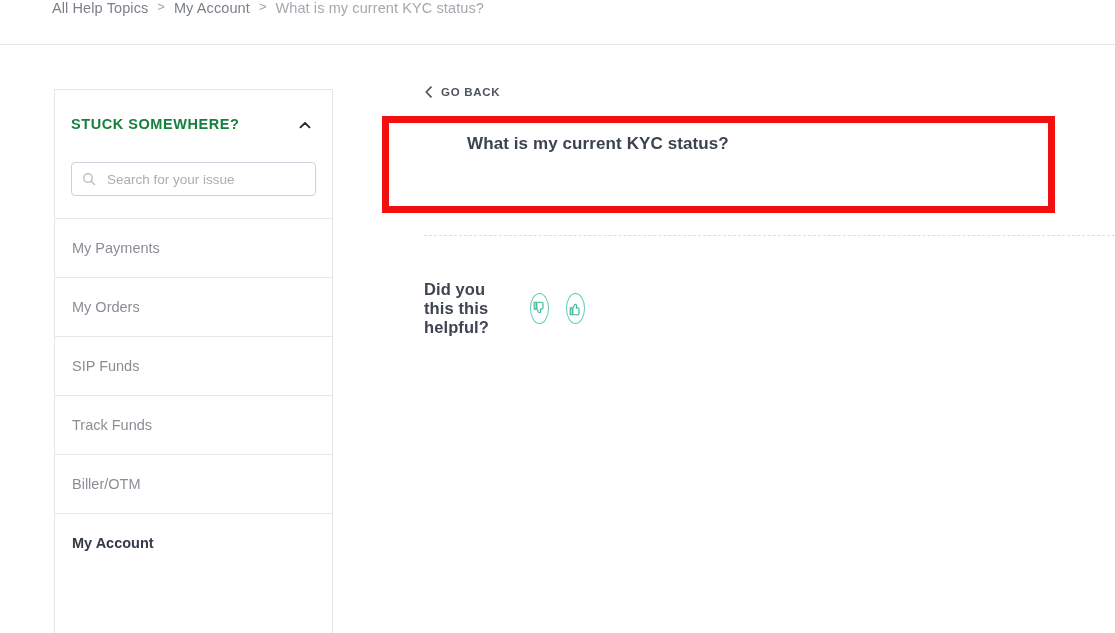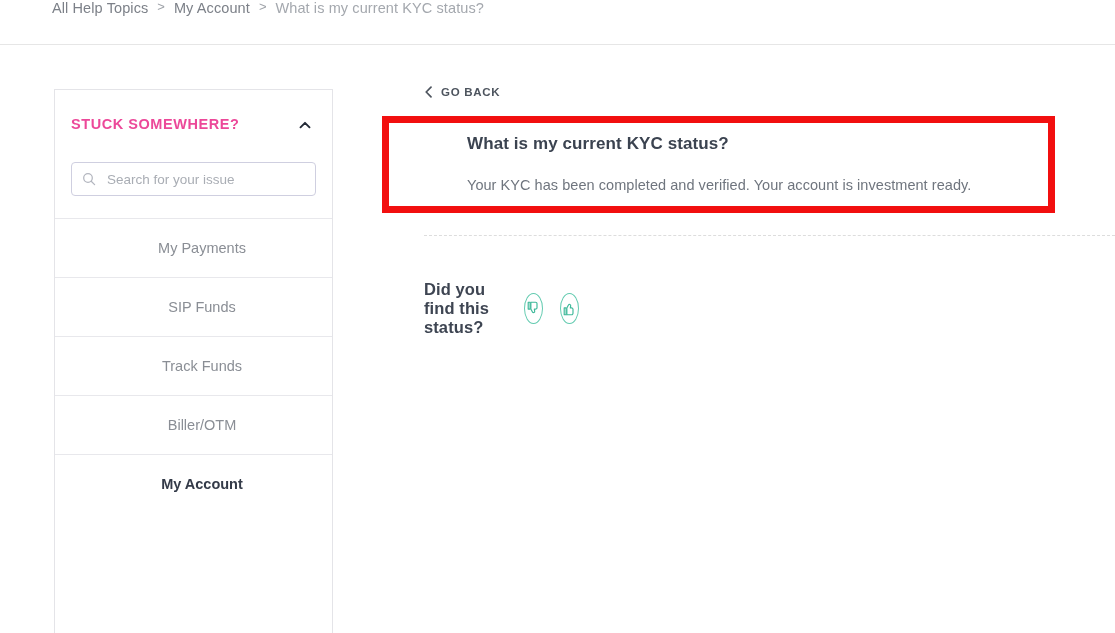--- a/index.html
+++ b/index.html
@@ -51,21 +51,21 @@
     height: 96px;
     padding: 0 20px 0 16px;
     display: flex;
     align-items: flex-start;
     justify-content: space-between;
     padding-top: 26px;
   }
   .sidebar-title {
     font-size: 14.5px;
     font-weight: 700;
-    color: #ec4899;
+    color: #15803d;
     letter-spacing: .55px;
   }
   .chevron-up {
     width: 14px; height: 14px;
     position: relative;
     top: 2px;
   }
   .chevron-up svg { display: block; }
 
   .search-wrap {
@@ -97,21 +97,20 @@
   .sidebar-list { margin-top: 22px; }
   .sidebar-item {
     height: 59px;
     display: flex;
     align-items: center;
     padding-left: 17px;
     border-top: 1px solid #e8e8ec;
     font-size: 14.5px;
     color: #8a8e95;
     cursor: pointer;
-    justify-content: center;
   }
   .sidebar-item.active {
     color: #343b49;
     font-weight: 700;
   }
 
   
   .main { position: absolute; left: 424px; top: 84px; }
 
   .go-back {
@@ -222,20 +221,23 @@
       </span>
       <input class="search-input" type="text" placeholder="Search for your issue" style="">
     </div>
   </div>
 
   <div class="sidebar-list">
     <div class="sidebar-item">
       <span>My Payments</span>
     </div>
     <div class="sidebar-item">
+      <span>My Orders</span>
+    </div>
+    <div class="sidebar-item">
       <span>SIP Funds</span>
     </div>
     <div class="sidebar-item">
       <span>Track Funds</span>
     </div>
     <div class="sidebar-item">
       <span>Biller/OTM</span>
     </div>
     <div class="sidebar-item active">
       <span>My Account</span>
@@ -251,27 +253,26 @@
         <path d="M7 1.2 L2.2 6 L7 10.8" fill="none" stroke="#4d545e" stroke-width="1.7" stroke-linecap="round" stroke-linejoin="round"></path>
       </svg>
     </span>
     <span class="go-back-label">GO BACK</span>
   </div>
 
   <div class="highlight-box"></div>
 
   <div class="answer-card">
     <div class="answer-title">What is my current KYC status?</div>
-    <div class="answer-body">Your KYC has been completed and verified. Your account is investment ready.</div>
   </div>
 
   <div class="divider"></div>
 
   <div class="feedback">
-    <span class="feedback-label">Did you find this status?</span>
+    <span class="feedback-label">Did you this this helpful?</span>
 
     <span class="thumb-btn">
       <span>
         <svg viewBox="0 0 18 18" width="17" height="17">
           <path d="M6.2 2.4 h5.0 a1.5 1.5 0 0 1 1.5 1.5 v4.2 a1.5 1.5 0 0 1 -1.5 1.5 h-1.3 l0.35 2.3 a1.25 1.25 0 0 1 -2.35 0.75 l-1.7 -3.05 z" fill="none" stroke="#3fb99a" stroke-width="1.25" stroke-linejoin="round" stroke-linecap="round"></path>
           <path d="M3.4 2.4 h2.0 v7.2 h-2.0 z" fill="none" stroke="#3fb99a" stroke-width="1.25" stroke-linejoin="round"></path>
         </svg>
       </span>
     </span>
 

